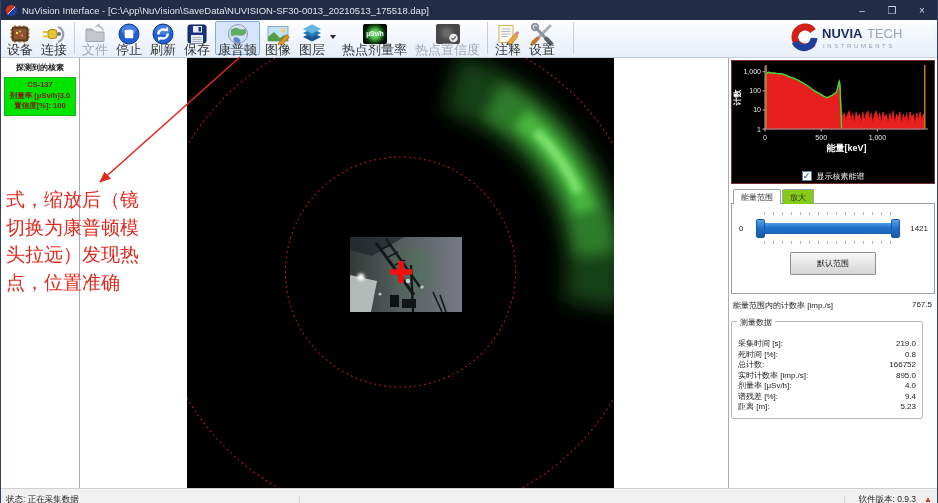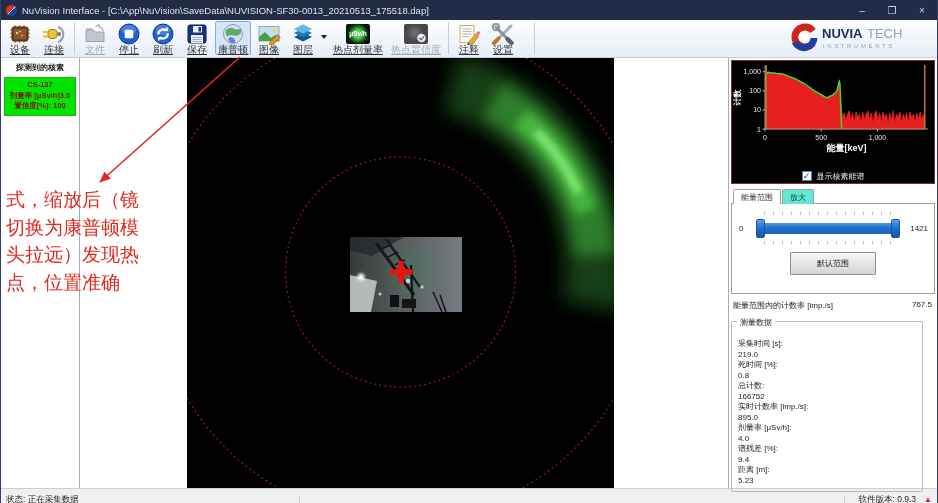--- a/index.html
+++ b/index.html
@@ -11,21 +11,21 @@
   .app-ico{width:11px;height:11px;border-radius:50%;background:linear-gradient(135deg,#d4331e 48%,#f2f2f2 48%,#f2f2f2 52%,#1f3f9e 52%);margin-right:5px;flex:0 0 auto;}
   .title-text{font-size:9.5px;white-space:nowrap;overflow:hidden;}
   .win-controls{margin-left:auto;display:flex;height:100%;}
   .win-btn{width:30px;height:100%;display:flex;align-items:center;justify-content:center;font-size:10px;color:#cfd5e2;cursor:default;}
 
   
   .toolbar{height:38px;background:linear-gradient(#fdfeff,#e7eef8);border-bottom:1px solid #c3cdda;display:flex;align-items:flex-start;padding:1px 2px 0 2px;position:relative;}
   .tbtn{display:flex;flex-direction:column;align-items:center;margin:0 1px;padding:1px 2px 0;border:1px solid transparent;border-radius:2px;}
   .tbtn.selected{background:#d6e6f8;border-color:#84aede;}
   .ticon{width:26px;height:22px;display:block;}
-  .tlabel{font-size:10px;line-height:9px;color:#333;white-space:nowrap;text-decoration:underline;}
+  .tlabel{font-size:13px;line-height:9px;color:#333;white-space:nowrap;}
   .tbtn.disabled .tlabel{color:#a3a8b0;}
   .tsep{width:1px;height:32px;background:#c6cdd8;margin:1px 3px 0;}
   .dd-arrow{width:0;height:0;border-left:3.5px solid transparent;border-right:3.5px solid transparent;border-top:4px solid #222;margin:14px 2px 0 1px;}
   .brand{margin-left:auto;display:flex;align-items:center;padding-right:8px;height:34px;}
 
   
   .main{display:flex;height:430px;background:#fff;}
   .sidebar{width:79px;border-right:1px solid #a8adb5;background:#fff;flex:0 0 auto;}
   .sidebar-header{text-align:center;font-size:8px;font-weight:bold;color:#222;padding:4px 0 3px;}
   .nuclide-card{margin:1px 3px;background:#00e400;border:1px solid #18b218;text-align:center;font-size:7.5px;font-weight:bold;color:#7a1d12;padding:2px 0 3px;line-height:10.5px;}
@@ -34,41 +34,41 @@
 
   
   .rightpanel{width:209px;border-left:1px solid #a8adb5;background:#fff;flex:0 0 auto;padding:2px 2px 0 2px;}
   .spectrum-panel{background:#000;border:1px solid #7c3030;height:124px;}
   .spec-cbx-row{height:22px;display:flex;align-items:center;justify-content:center;gap:5px;}
   .cbx{width:10px;height:10px;background:#fff;border:1px solid #5a7ab8;font-size:9px;line-height:9px;color:#1a2b5c;text-align:center;font-weight:bold;}
   .cbx-label{color:#e8e8e8;font-size:8px;}
 
   .energy-group{margin-top:5px;}
   .tabs{display:flex;align-items:flex-end;height:15px;padding-left:2px;}
-  .tab{font-size:8px;padding:2px 7px 1px;border:1px solid #9aa0a8;border-bottom:none;background:#5eead4;color:#333;margin-right:1px;border-radius:2px 2px 0 0;}
+  .tab{font-size:8px;padding:2px 7px 1px;border:1px solid #9aa0a8;border-bottom:none;background:#84cc16;color:#333;margin-right:1px;border-radius:2px 2px 0 0;}
   .tab.active{background:#fff;height:15px;position:relative;z-index:2;}
   .energy-body{border:1px solid #9aa0a8;background:#fff;margin-top:-1px;padding:7px 5px 6px;}
   .slider-row{display:flex;align-items:center;font-size:8px;color:#222;}
   .slider-min{width:16px;text-align:left;padding-left:2px;}
   .slider-max{width:26px;text-align:right;padding-right:1px;}
   .slider{flex:1;position:relative;height:34px;margin:0 3px;}
   .sl-ticks{position:absolute;left:8px;right:8px;height:3px;background-image:repeating-linear-gradient(90deg,#b9b9b9 0 1px,transparent 1px 9px);}
   .sl-ticks.top{top:1px;}
   .sl-ticks.bottom{bottom:1px;}
   .sl-track{position:absolute;left:2px;right:2px;top:12px;height:11px;background:linear-gradient(#4f9be8,#1e6fc8 45%,#1a64b8);border-radius:2px;}
   .sl-handle{position:absolute;top:8px;width:9px;height:19px;background:linear-gradient(#5aa2ea,#1e6fc8 50%,#175aa6);border:1px solid #1a5aa0;border-radius:2px;}
   .sl-handle.left{left:0;}
   .sl-handle.right{right:0;}
   .default-btn-row{text-align:center;margin:7px 0 12px;}
   .default-btn{font-size:8px;color:#222;padding:5px 26px;background:linear-gradient(#f8f8f8,#e2e2e2 60%,#d6d6d6);border:1px solid #8f8f8f;border-radius:1px;}
   .count-row{display:flex;justify-content:space-between;font-size:8px;color:#222;padding:6px 3px 2px 2px;}
 
   .meas-fieldset{margin-top:8px;border:1px solid #b5bac0;border-radius:2px;padding:17px 4px 5px;position:relative;margin-right:12px;}
   .meas-title{position:absolute;top:-5px;left:5px;background:#fff;padding:0 3px;font-size:8px;color:#222;}
-  .meas-row{display:flex;justify-content:space-between;font-size:8px;color:#222;line-height:10.5px;padding:0 2px;flex-direction:column;}
+  .meas-row{display:flex;justify-content:space-between;font-size:8px;color:#222;line-height:10.5px;padding:0 2px;}
   .mvalue{text-align:left;}
 
   
   .statusbar{height:22px;background:#f0f0f0;border-top:1px solid #cfcfcf;display:flex;align-items:center;font-size:8.5px;color:#222;padding:0 5px;}
   .sb-sep{width:1px;height:8px;background:#d4d4d4;margin:0 5px;}
   .status-right{margin-left:auto;display:flex;align-items:center;gap:8px;}
   .warn-tri{color:#cf2a1e;font-size:8px;line-height:8px;}
   .taskbar{height:5px;background:linear-gradient(#4463c6,#1b2f7e);position:relative;}
   .task-green{position:absolute;right:6px;top:1px;width:11px;height:5px;background:#3fc24f;border-radius:5px 5px 0 0;}
 

